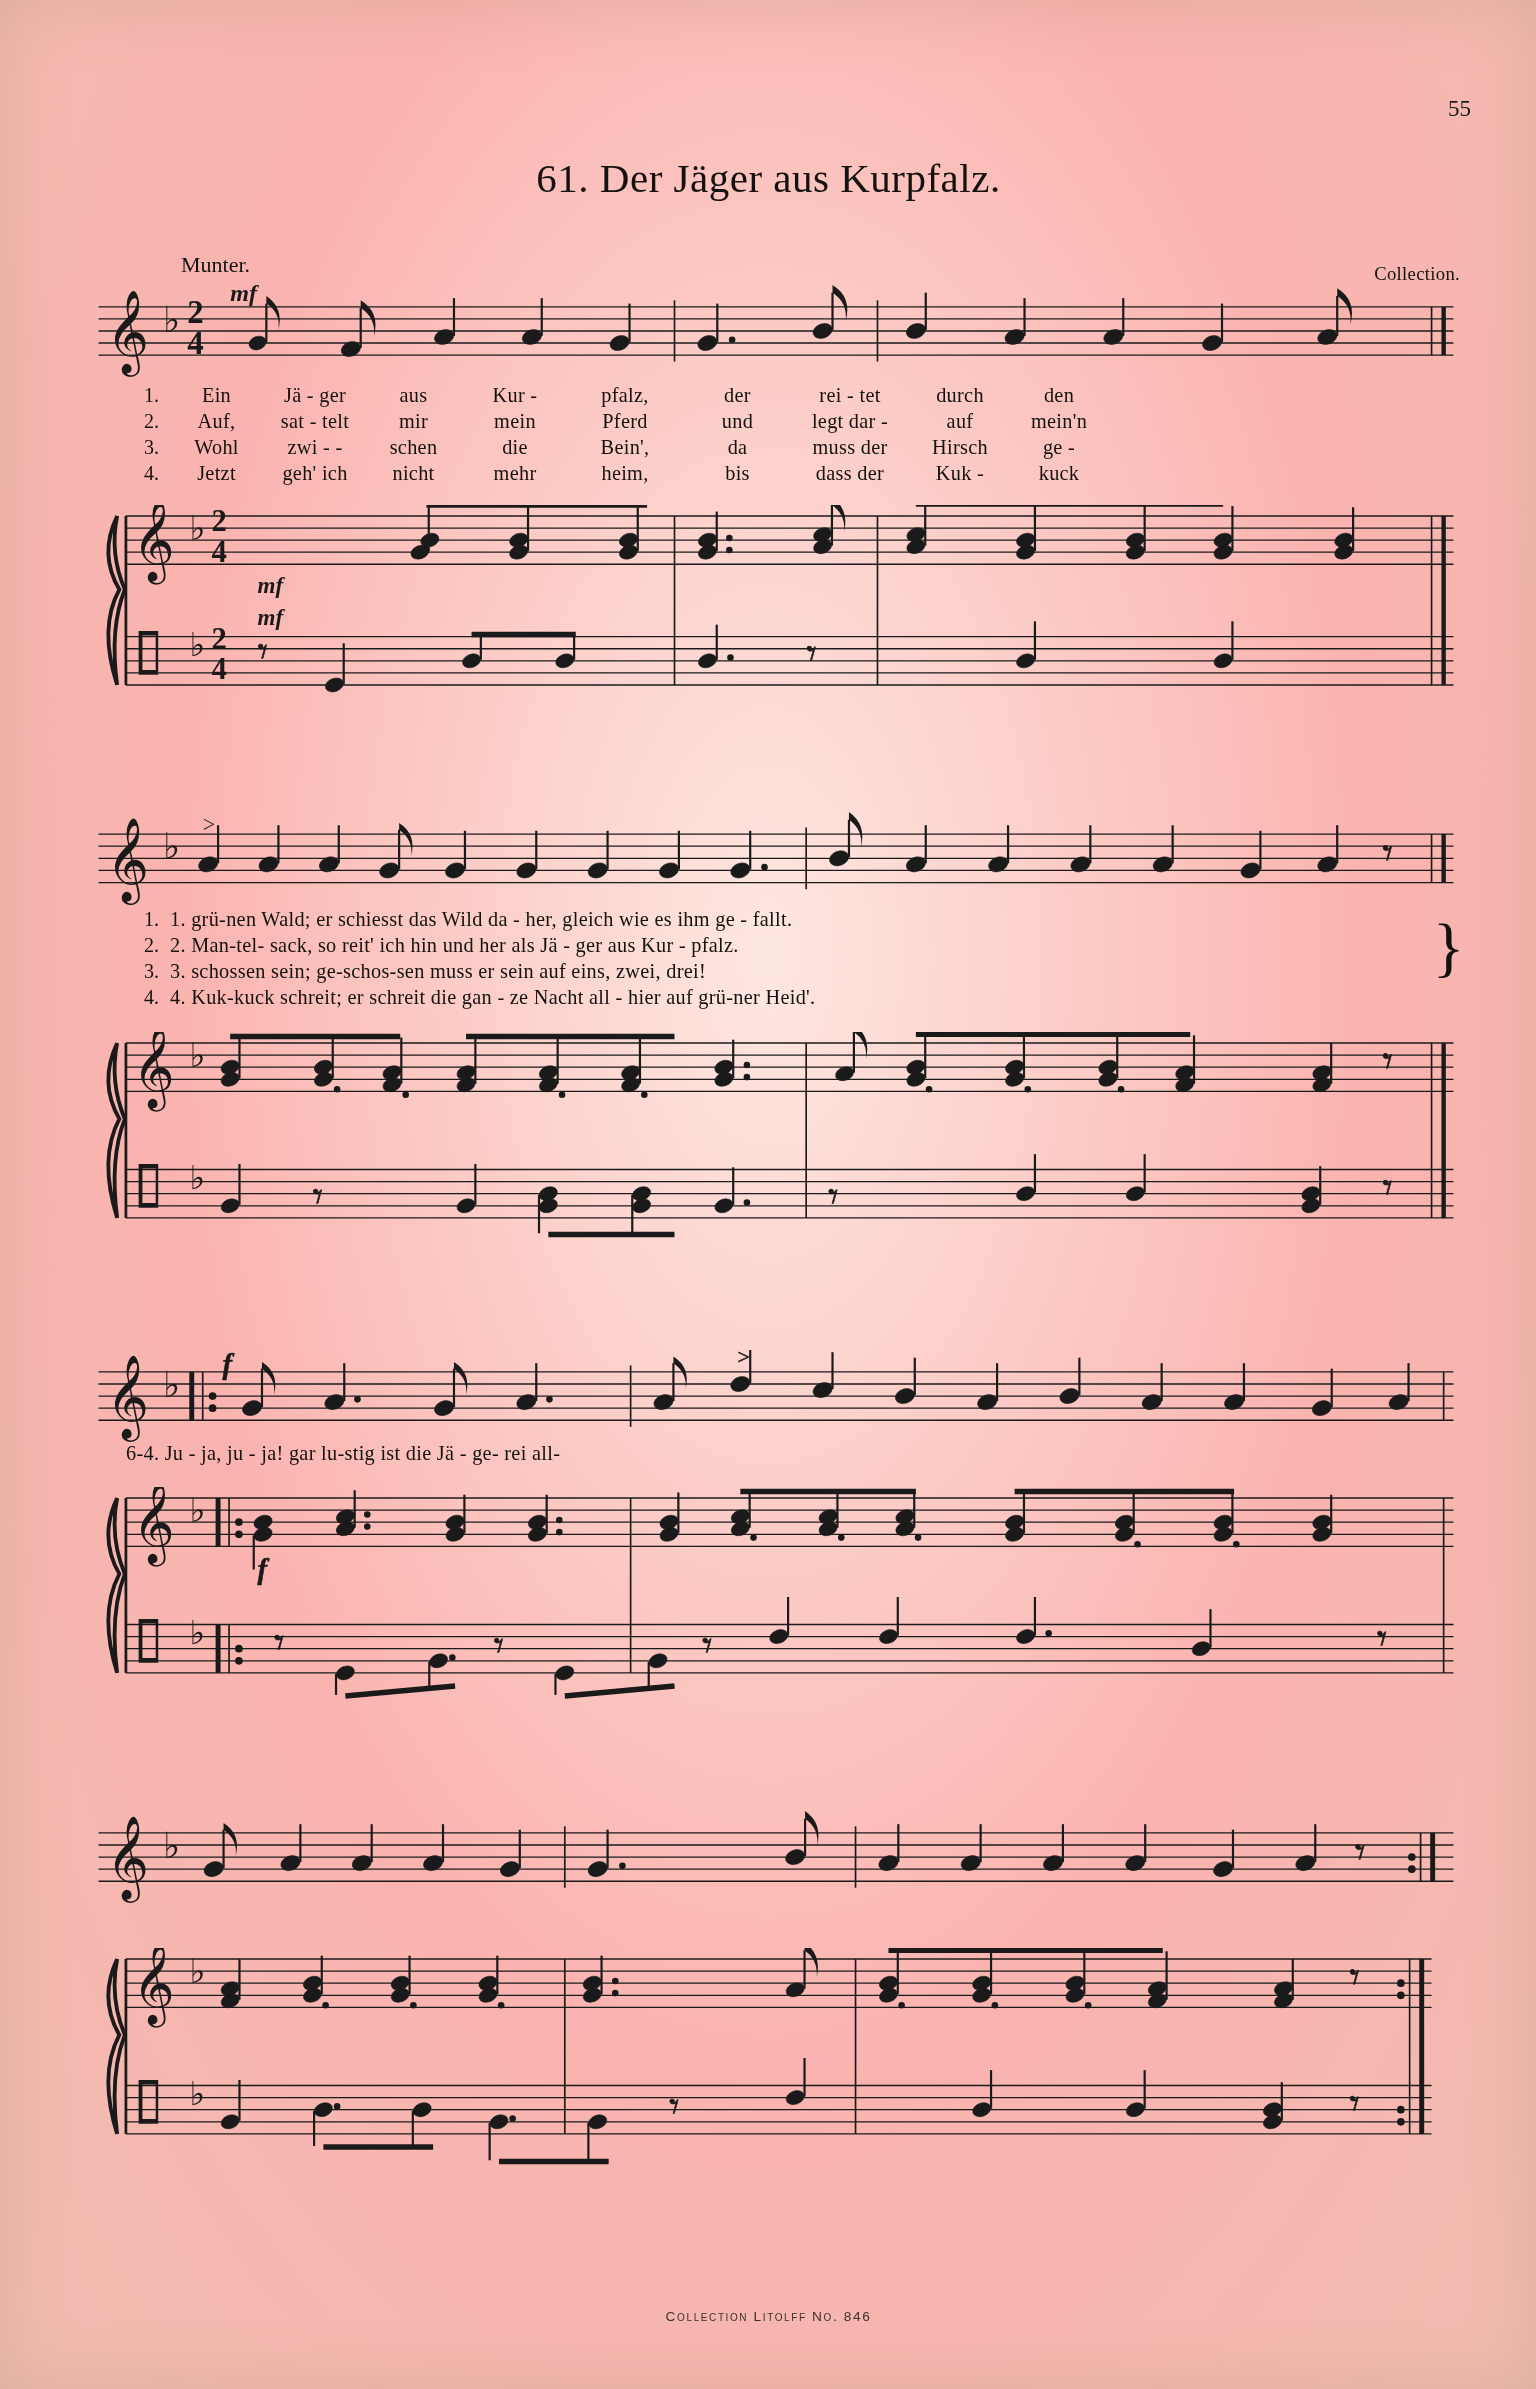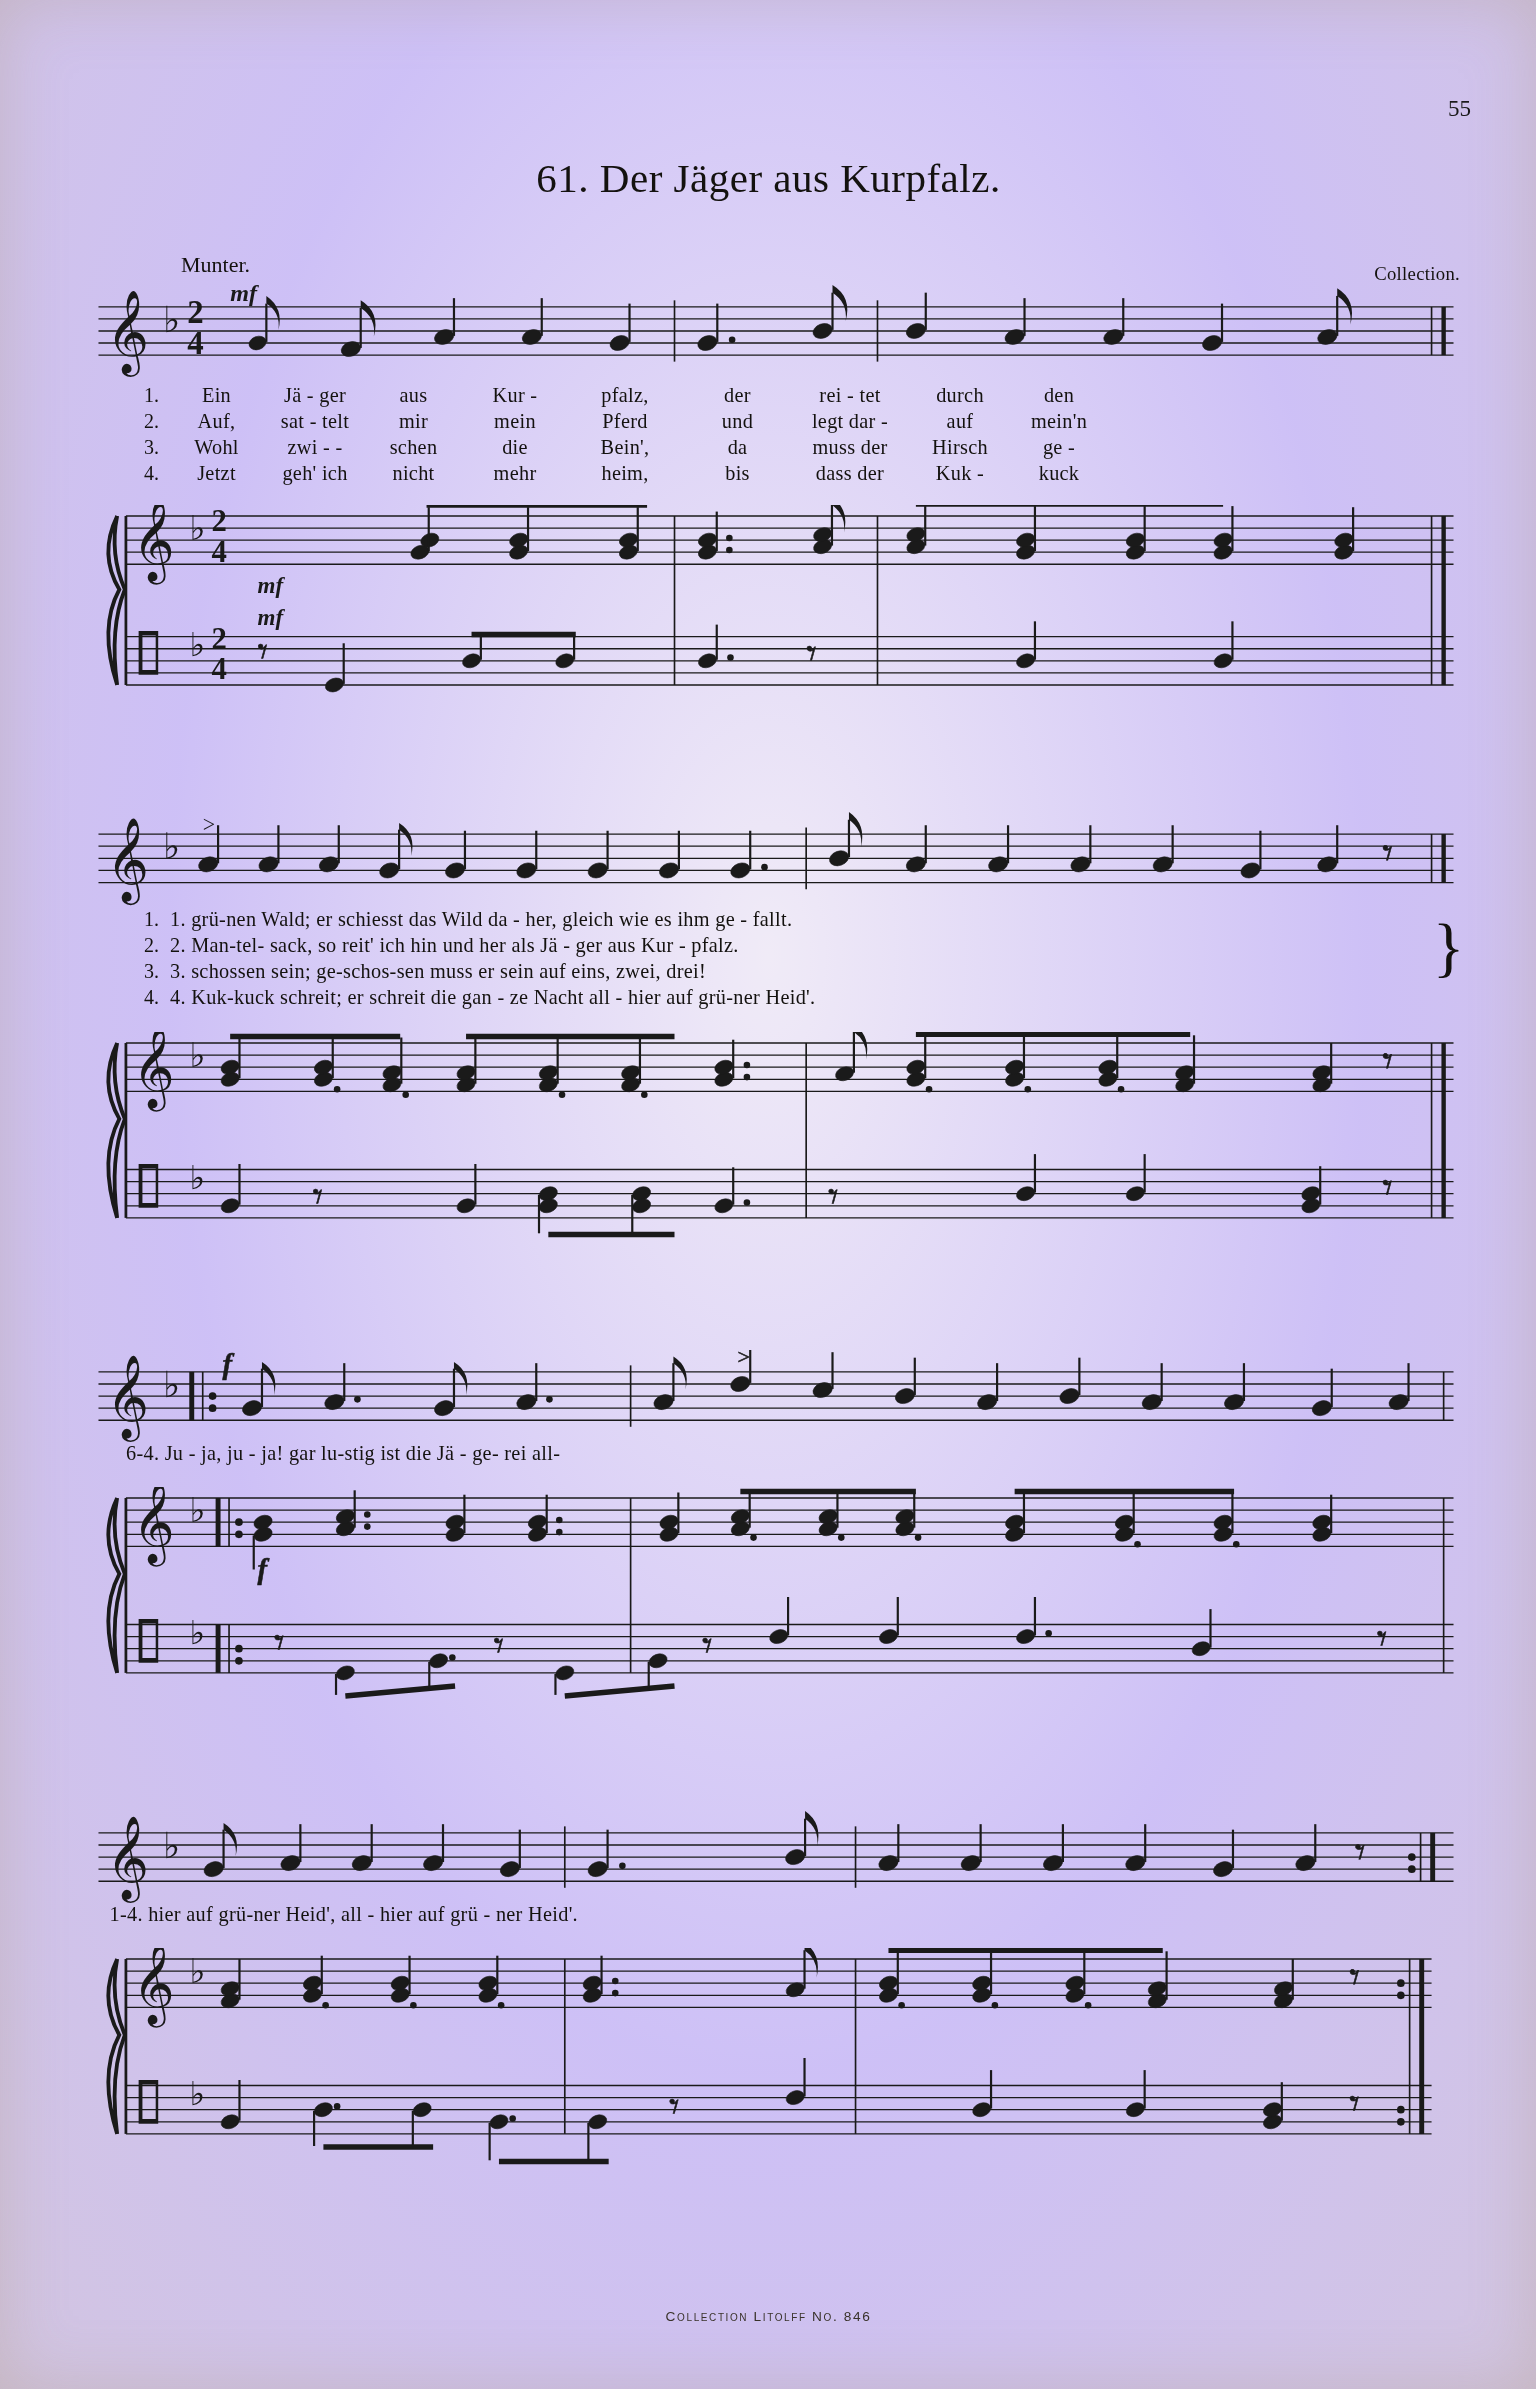--- a/index.html
+++ b/index.html
@@ -7,21 +7,21 @@
     padding: 0;
     background: #ffffff;
   }
   body {
     font-family: "Liberation Serif", serif;
   }
   .page {
     position: relative;
     width: 1537px;
     height: 2389px;
-    background: #c4b5fd;
+    background: #fca5a5;
     overflow: hidden;
   }
   
   .paper-tint {
     position: absolute;
     inset: 0;
     background:
       radial-gradient(ellipse at 50% 40%, rgba(255,253,245,0.75) 0%, rgba(243,237,219,0.2) 55%, rgba(227,216,190,0.45) 100%);
     pointer-events: none;
   }
@@ -957,25 +957,20 @@
             </g>
           <text x="2300" y="100" font-size="74" font-family="DejaVu Sans, sans-serif" fill="#1a1a1a">𝄾</text>
           <line x1="2420" y1="40" x2="2420" y2="128" stroke-width="3"></line>
           <line x1="2442" y1="40" x2="2442" y2="128" stroke-width="9"></line>
           <circle cx="2404" cy="84" r="7" stroke="none"></circle>
             <circle cx="2404" cy="106" r="7" stroke="none"></circle>
         </g>
       </svg>
     </div>
 
-    <div class="lyrics" style="top:92px;">
-      <div class="lyric-line">
-        <span class="words" style="left:16.5px">1-4. hier auf grü-ner  Heid',      all - hier auf grü - ner   Heid'.</span>
-      </div>
-    </div>
 
     <div class="staff" style="position:absolute; top:137px; height:220px; width:100%;">
       <svg viewBox="0 0 2490 400" preserveAspectRatio="none" xmlns="http://www.w3.org/2000/svg">
         <g stroke="#1a1a1a" stroke-width="2.4">
           <line x1="60" y1="20" x2="2440" y2="20"></line>
             <line x1="60" y1="42" x2="2440" y2="42"></line>
             <line x1="60" y1="64" x2="2440" y2="64"></line>
             <line x1="60" y1="86" x2="2440" y2="86"></line>
             <line x1="60" y1="108" x2="2440" y2="108"></line>
           <line x1="60" y1="250" x2="2440" y2="250"></line>

